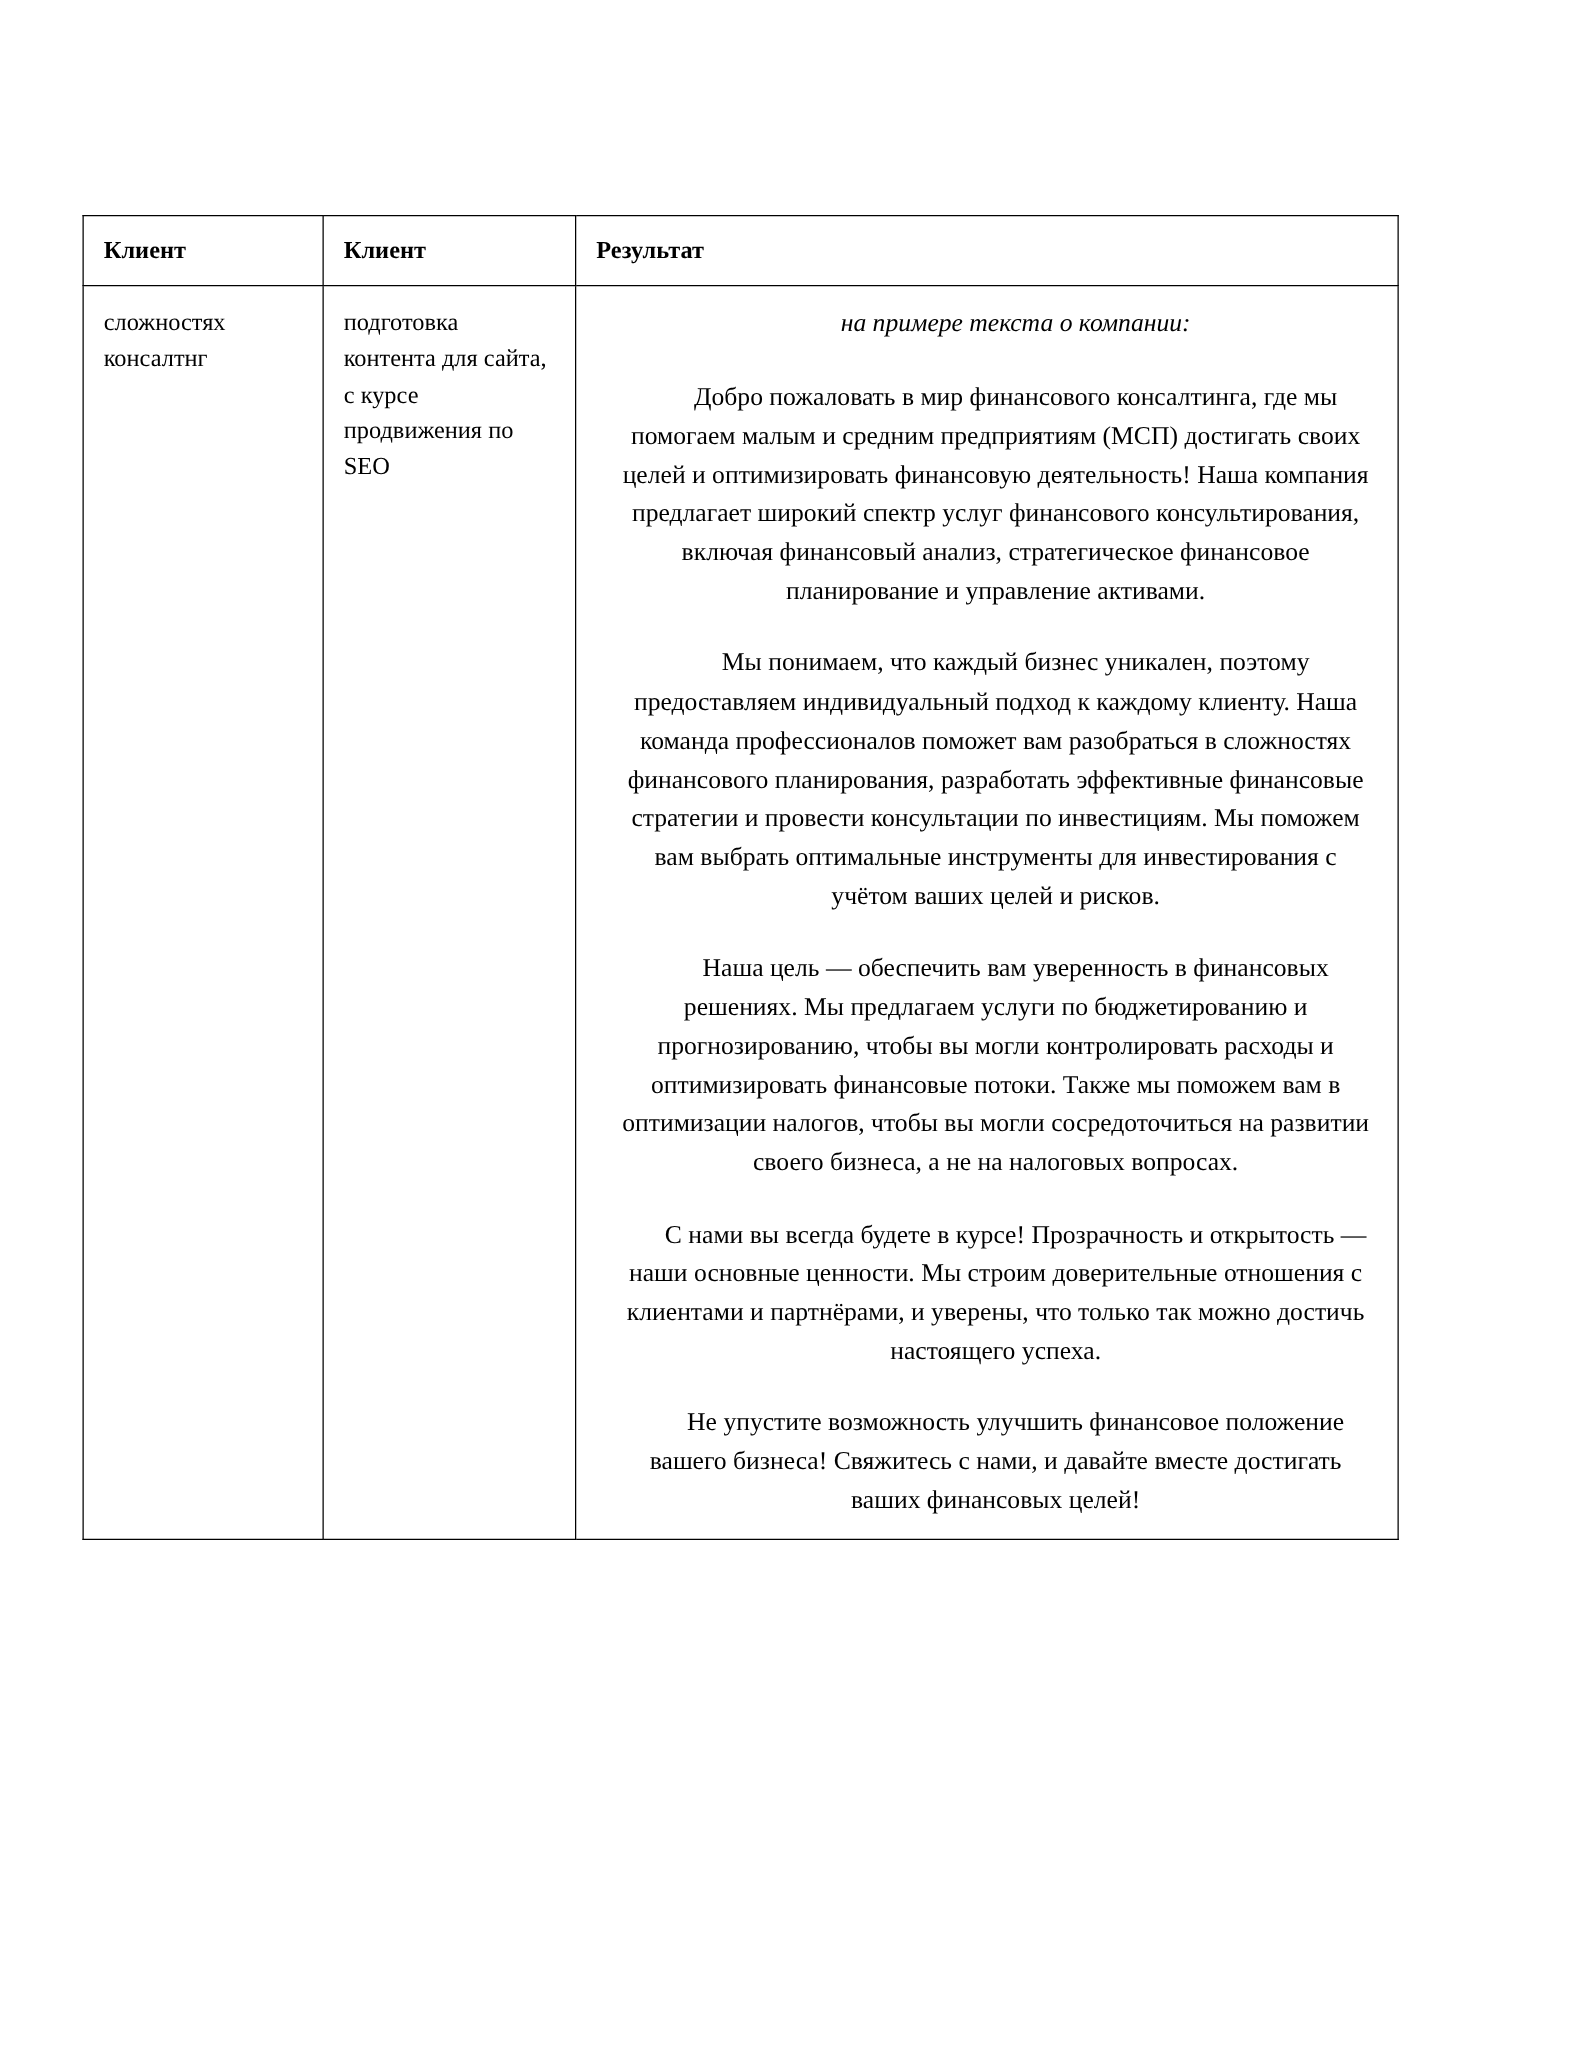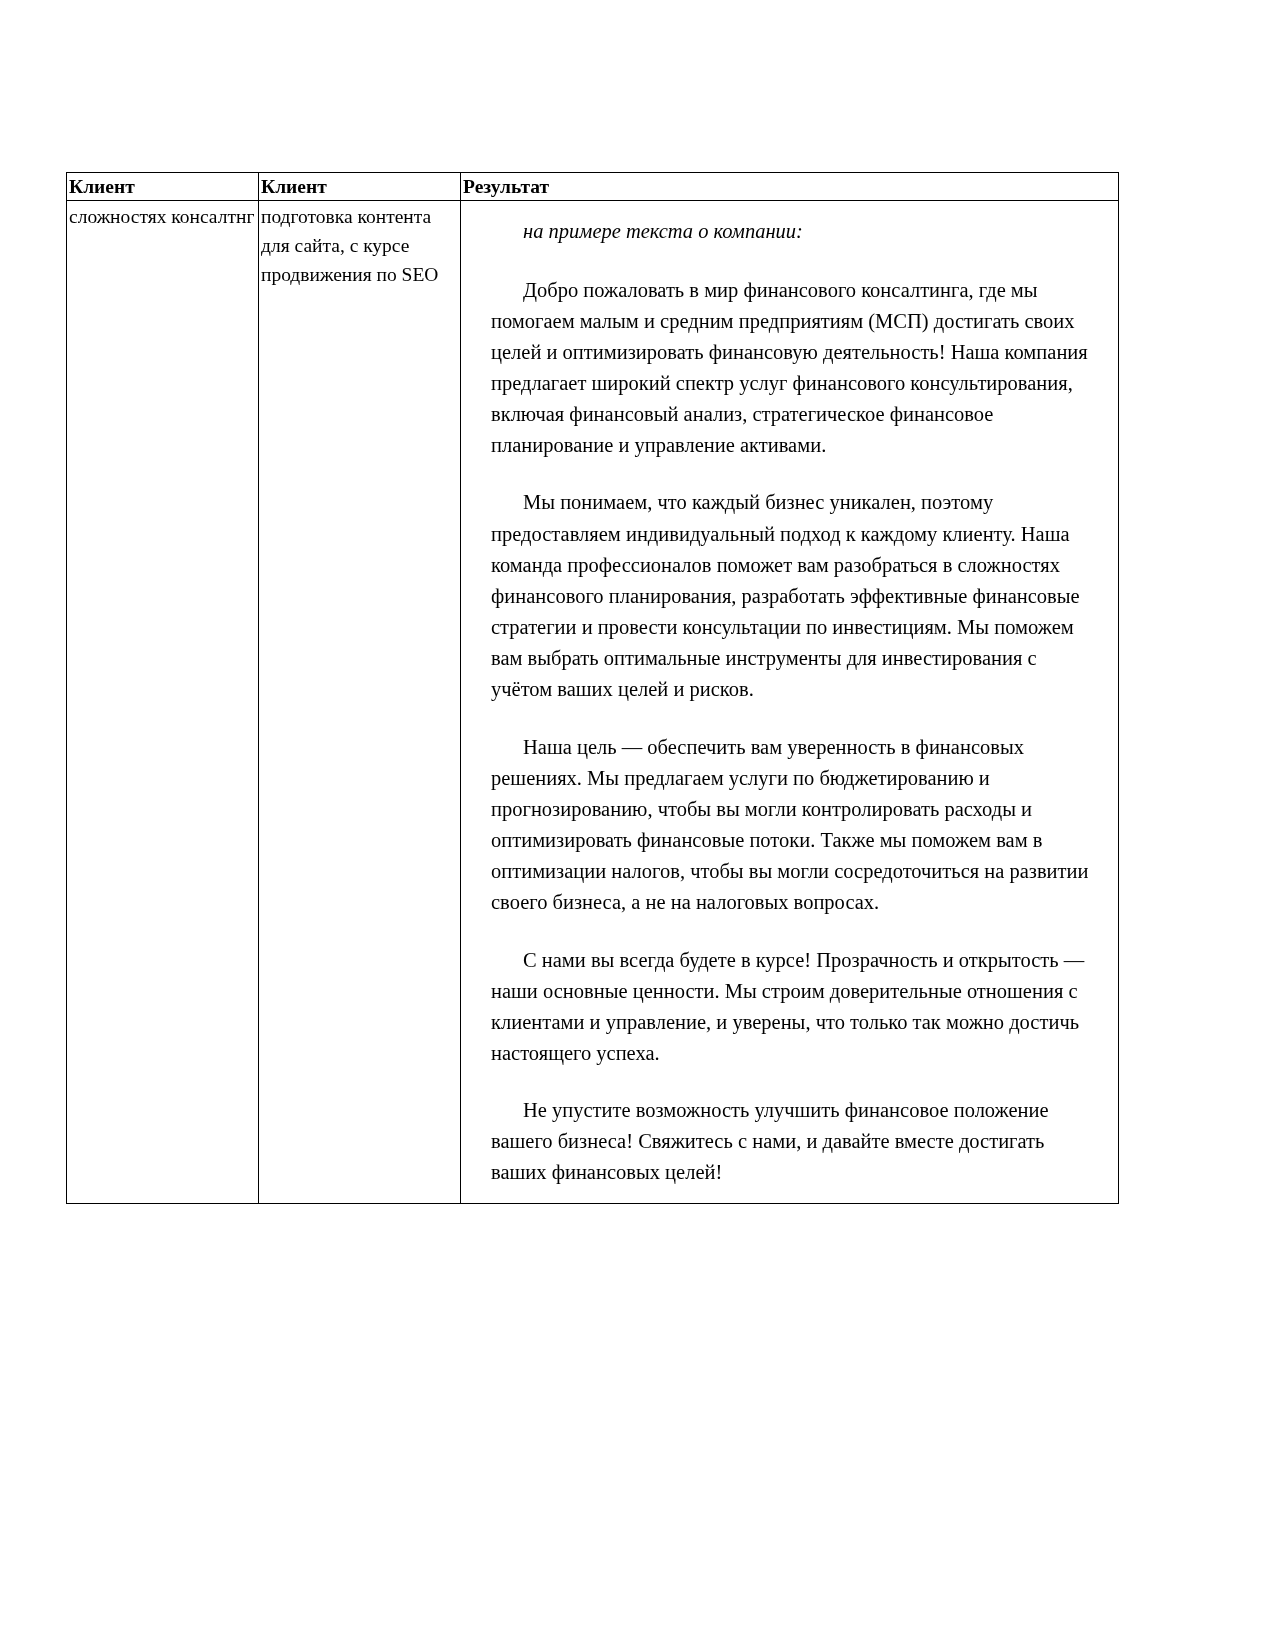--- a/index.html
+++ b/index.html
@@ -26,21 +26,21 @@
     left: 66px;
     top: 172px;
     width: 1052px;
     border-collapse: collapse;
     table-layout: fixed;
   }
   .doc-table td,
   .doc-table th {
     border: 1.4px solid #000000;
     vertical-align: top;
-    padding: 2px;
+    padding: 16px;
   }
   col.c1 { width: 192px; }
   col.c2 { width: 202px; }
   col.c3 { width: 658px; }
 
   .hdr-cell {
     padding: 12px 14px 13px 14px;
     font-weight: bold;
     font-size: 19.5px;
     line-height: 1.2;
@@ -48,21 +48,21 @@
   }
   .body-cell {
     padding: 15px 14px 12px 14px;
     font-size: 19.5px;
     line-height: 1.47;
   }
   .body-cell.result {
     padding: 15px 16px 14px 30px;
     font-size: 20.5px;
     line-height: 1.52;
-    text-align: left;
+    text-align: center;
   }
   .cell-text {
     white-space: pre-line;
   }
   .intro-line {
     font-style: italic;
     margin: 0 0 0 32px;
     padding: 0;
   }
   .para {
@@ -109,21 +109,21 @@
         </td>
         <td class="body-cell result">
           <p class="intro-line">на примере текста о компании:</p>
           <div class="spacer"></div>
           <p class="para">Добро пожаловать в мир финансового консалтинга, где мы помогаем малым и средним предприятиям (МСП) достигать своих целей и оптимизировать финансовую деятельность! Наша компания предлагает широкий спектр услуг финансового консультирования, включая финансовый анализ, стратегическое финансовое планирование и управление активами.</p>
           <div class="spacer-sm"></div>
           <p class="para">Мы понимаем, что каждый бизнес уникален, поэтому предоставляем индивидуальный подход к каждому клиенту. Наша команда профессионалов поможет вам разобраться в сложностях финансового планирования, разработать эффективные финансовые стратегии и провести консультации по инвестициям. Мы поможем вам выбрать оптимальные инструменты для инвестирования с учётом ваших целей и рисков.</p>
           <div class="spacer-sm"></div>
           <p class="para">Наша цель — обеспечить вам уверенность в финансовых решениях. Мы предлагаем услуги по бюджетированию и прогнозированию, чтобы вы могли контролировать расходы и оптимизировать финансовые потоки. Также мы поможем вам в оптимизации налогов, чтобы вы могли сосредоточиться на развитии своего бизнеса, а не на налоговых вопросах.</p>
           <div class="spacer-sm"></div>
-          <p class="para">С нами вы всегда будете в курсе! Прозрачность и открытость — наши основные ценности. Мы строим доверительные отношения с клиентами и управление, и уверены, что только так можно достичь настоящего успеха.</p>
+          <p class="para">С нами вы всегда будете в курсе! Прозрачность и открытость — наши основные ценности. Мы строим доверительные отношения с клиентами и партнёрами, и уверены, что только так можно достичь настоящего успеха.</p>
           <div class="spacer-sm"></div>
           <p class="para">Не упустите возможность улучшить финансовое положение вашего бизнеса! Свяжитесь с нами, и давайте вместе достигать ваших финансовых целей!</p>
         </td>
       </tr>
     </tbody>
   </table>
 
 </div>
 
 </body></html>

